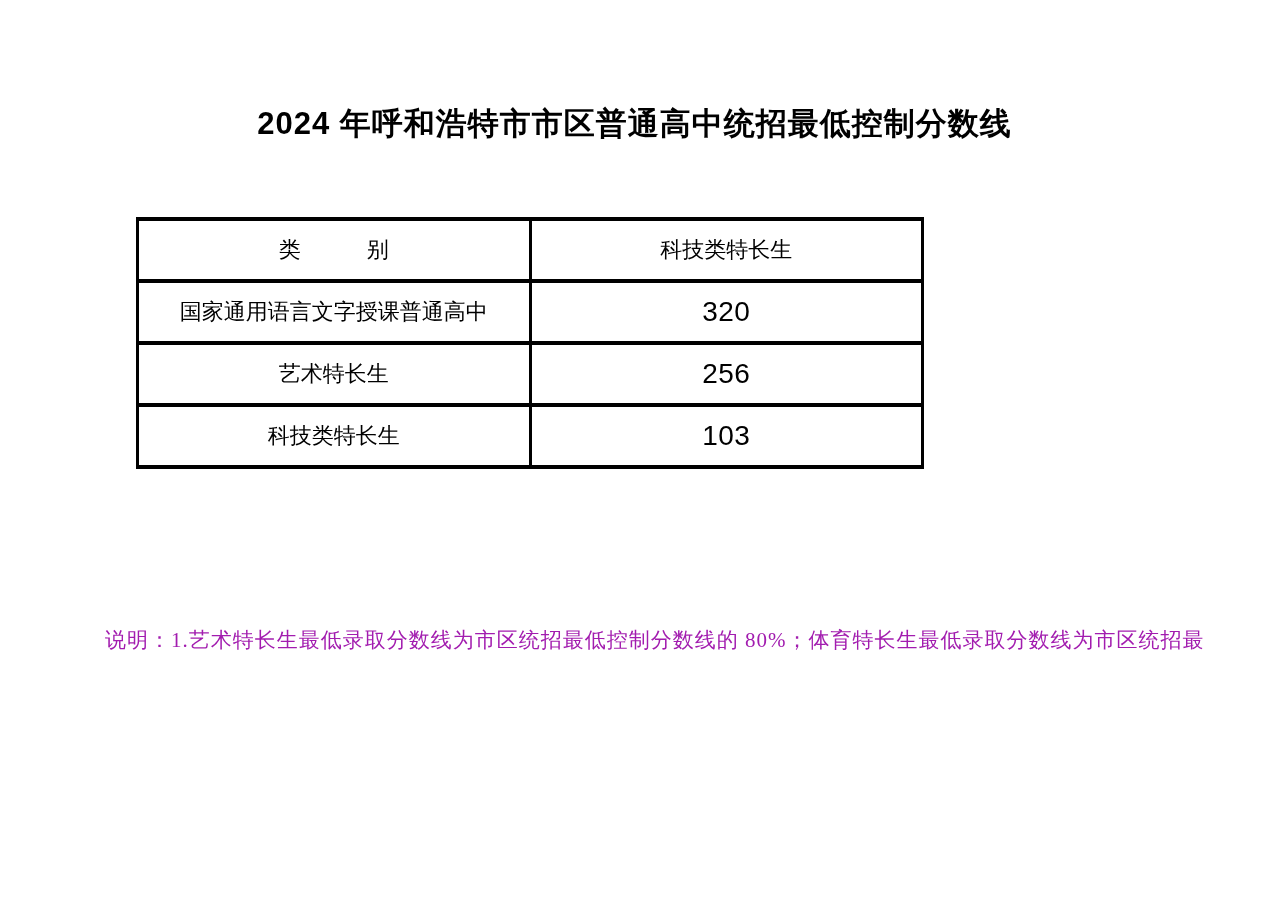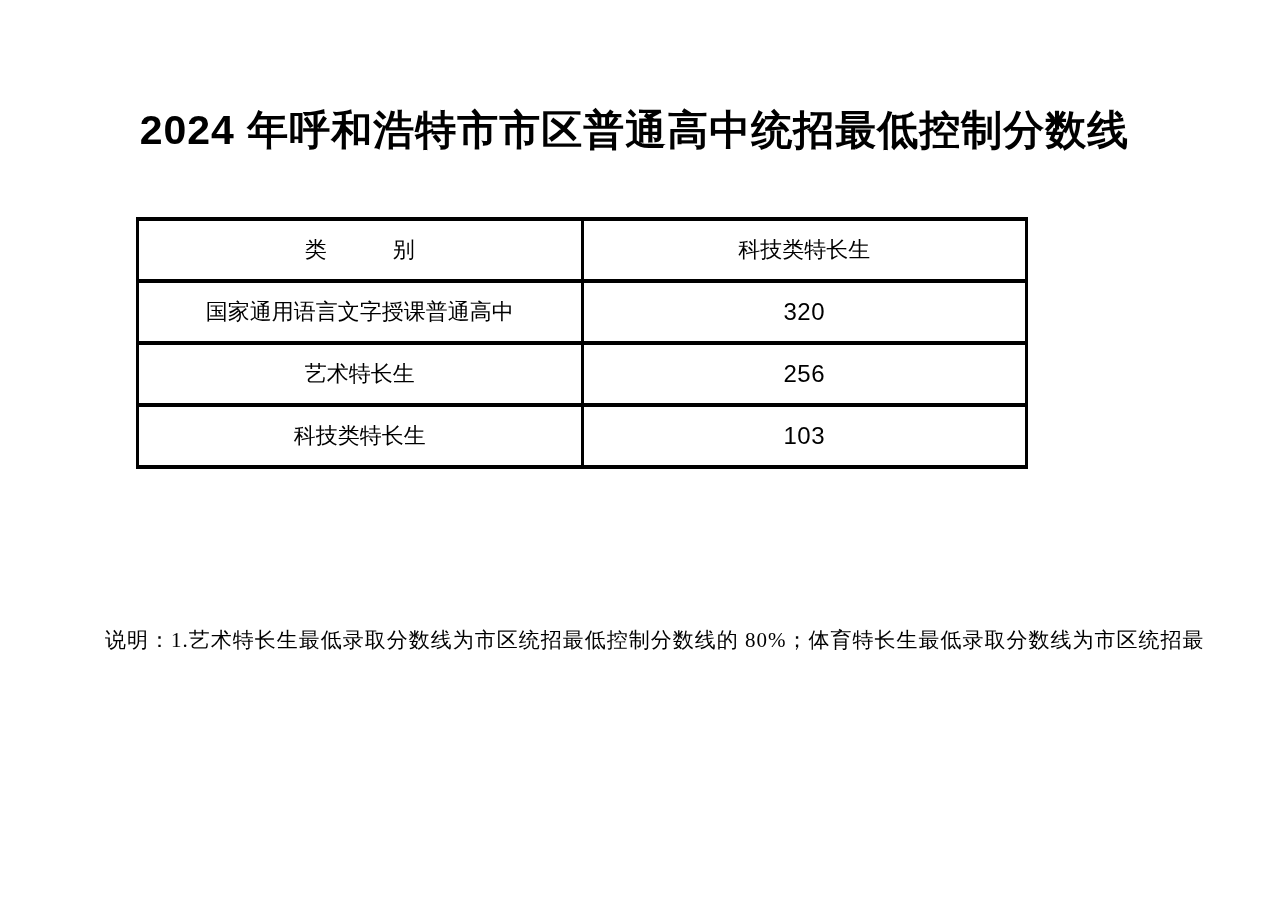--- a/index.html
+++ b/index.html
@@ -21,31 +21,31 @@
     inset: 0;
     background: #ffffff;
   }
   .title {
     position: absolute;
     top: 103px;
     left: 0;
     right: 0;
     margin: 0;
     text-align: center;
-    font-size: 41px;
+    font-size: 31px;
     font-weight: 700;
     letter-spacing: 1px;
     font-family: "Liberation Sans", sans-serif;
     white-space: nowrap;
   }
   table.score-table {
     position: absolute;
     left: 136px;
     top: 217px;
-    width: 892px;
+    width: 788px;
     border-collapse: collapse;
     table-layout: fixed;
     padding-left: 36px;
   }
   .score-table th,
   .score-table td {
     border-left: 3px solid #000;
     border-right: 3px solid #000;
     border-top: 4px solid #000;
     border-bottom: 4px solid #000;
@@ -53,31 +53,31 @@
     text-align: center;
     vertical-align: middle;
     font-size: 22px;
     font-weight: 400;
     padding: 0;
     font-family: "Liberation Sans", sans-serif;
   }
   .score-table col.col-category { width: 50%; }
   .score-table col.col-score { width: 50%; }
   .score-table td.score-cell {
-    font-size: 24px;
+    font-size: 28px;
     letter-spacing: 0.5px;
   }
   .notes {
     position: absolute;
     left: 105px;
     top: 614px;
     width: 1110px;
     font-family: "Liberation Serif", serif;
     font-size: 21px;
-    color: #000000;
+    color: #a21caf;
   }
   .note-line {
     margin: 0;
     height: 52px;
     line-height: 52px;
     white-space: nowrap;
     letter-spacing: 1px;
   }
   .note-line.indent-wrap { padding-left: 88px; }
   .note-line.indent-item { padding-left: 62px; }

